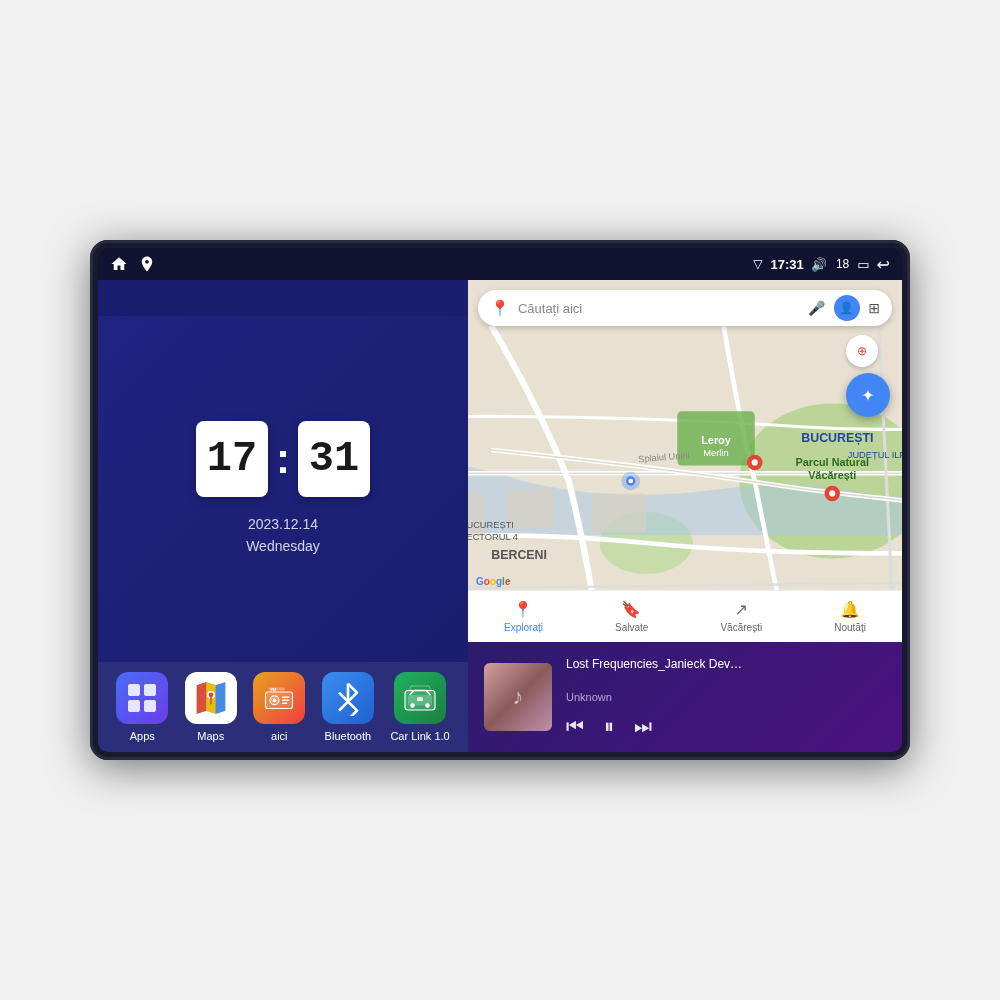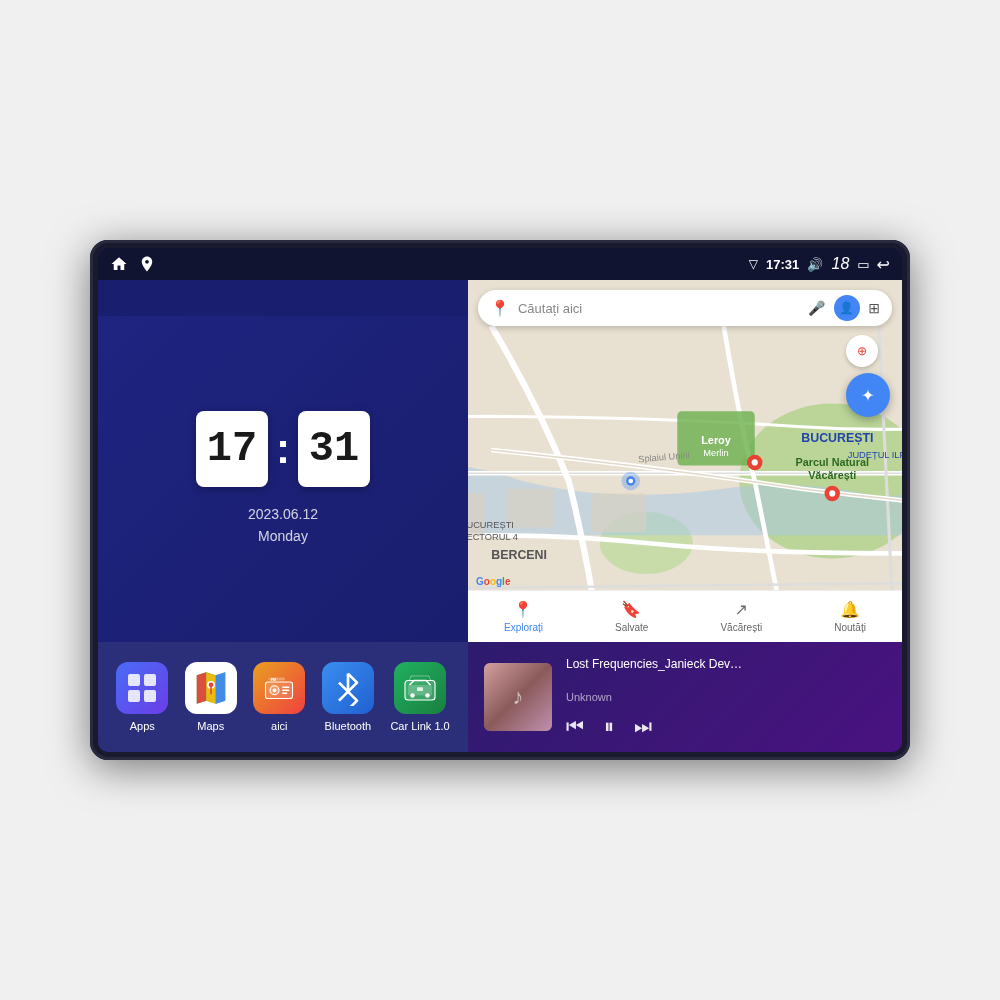--- a/index.html
+++ b/index.html
@@ -107,21 +107,21 @@
 
     .clock-date {
       color: rgba(255,255,255,0.8);
       font-size: 14px;
       text-align: center;
       line-height: 1.6;
     }
 
     
     .app-dock {
-      height: 110px;
+      height: 90px;
       background: rgba(255,255,255,0.08);
       display: flex;
       align-items: center;
       justify-content: space-around;
       padding: 0 10px;
       flex-shrink: 0;
     }
 
     .app-icon {
       display: flex;
@@ -386,39 +386,39 @@
         <div class="status-icon">
           <svg width="18" height="18" viewBox="0 0 24 24" fill="white">
             <path d="M12 2C8.13 2 5 5.13 5 9c0 5.25 7 13 7 13s7-7.75 7-13c0-3.87-3.13-7-7-7zm0 9.5c-1.38 0-2.5-1.12-2.5-2.5s1.12-2.5 2.5-2.5 2.5 1.12 2.5 2.5-1.12 2.5-2.5 2.5z"></path>
           </svg>
         </div>
       </div>
       <div class="status-right">
         <span style="font-size:12px; color:#fff;">▽</span>
         <span style="font-size:13px; font-weight:bold; color:#fff;">17:31</span>
         <span style="font-size:13px;">🔊</span>
-        <span style="font-size:16px;font-style:italic;">18</span>
+        <span style="font-size:12px;">18</span>
         <span style="font-size:13px; letter-spacing:-1px;">▭</span>
         <span style="font-size:16px; cursor:pointer;">↩</span>
       </div>
     </div>
 
     <div class="main-content">
 
       <div class="left-panel">
 
         <div class="clock-widget">
           <div class="clock-display">
             <div class="clock-digit-block">17</div>
             <div class="clock-colon">:</div>
             <div class="clock-digit-block">31</div>
           </div>
           <div class="clock-date">
-            <div>2023.06.12</div>
-            <div>Monday</div>
+            <div>2023.12.14</div>
+            <div>Wednesday</div>
           </div>
         </div>
 
         <div class="app-dock">
 
           <div class="app-icon">
             <div class="app-icon-img icon-apps">
               <div class="icon-apps-grid">
                 <span></span>
                   <span></span>

